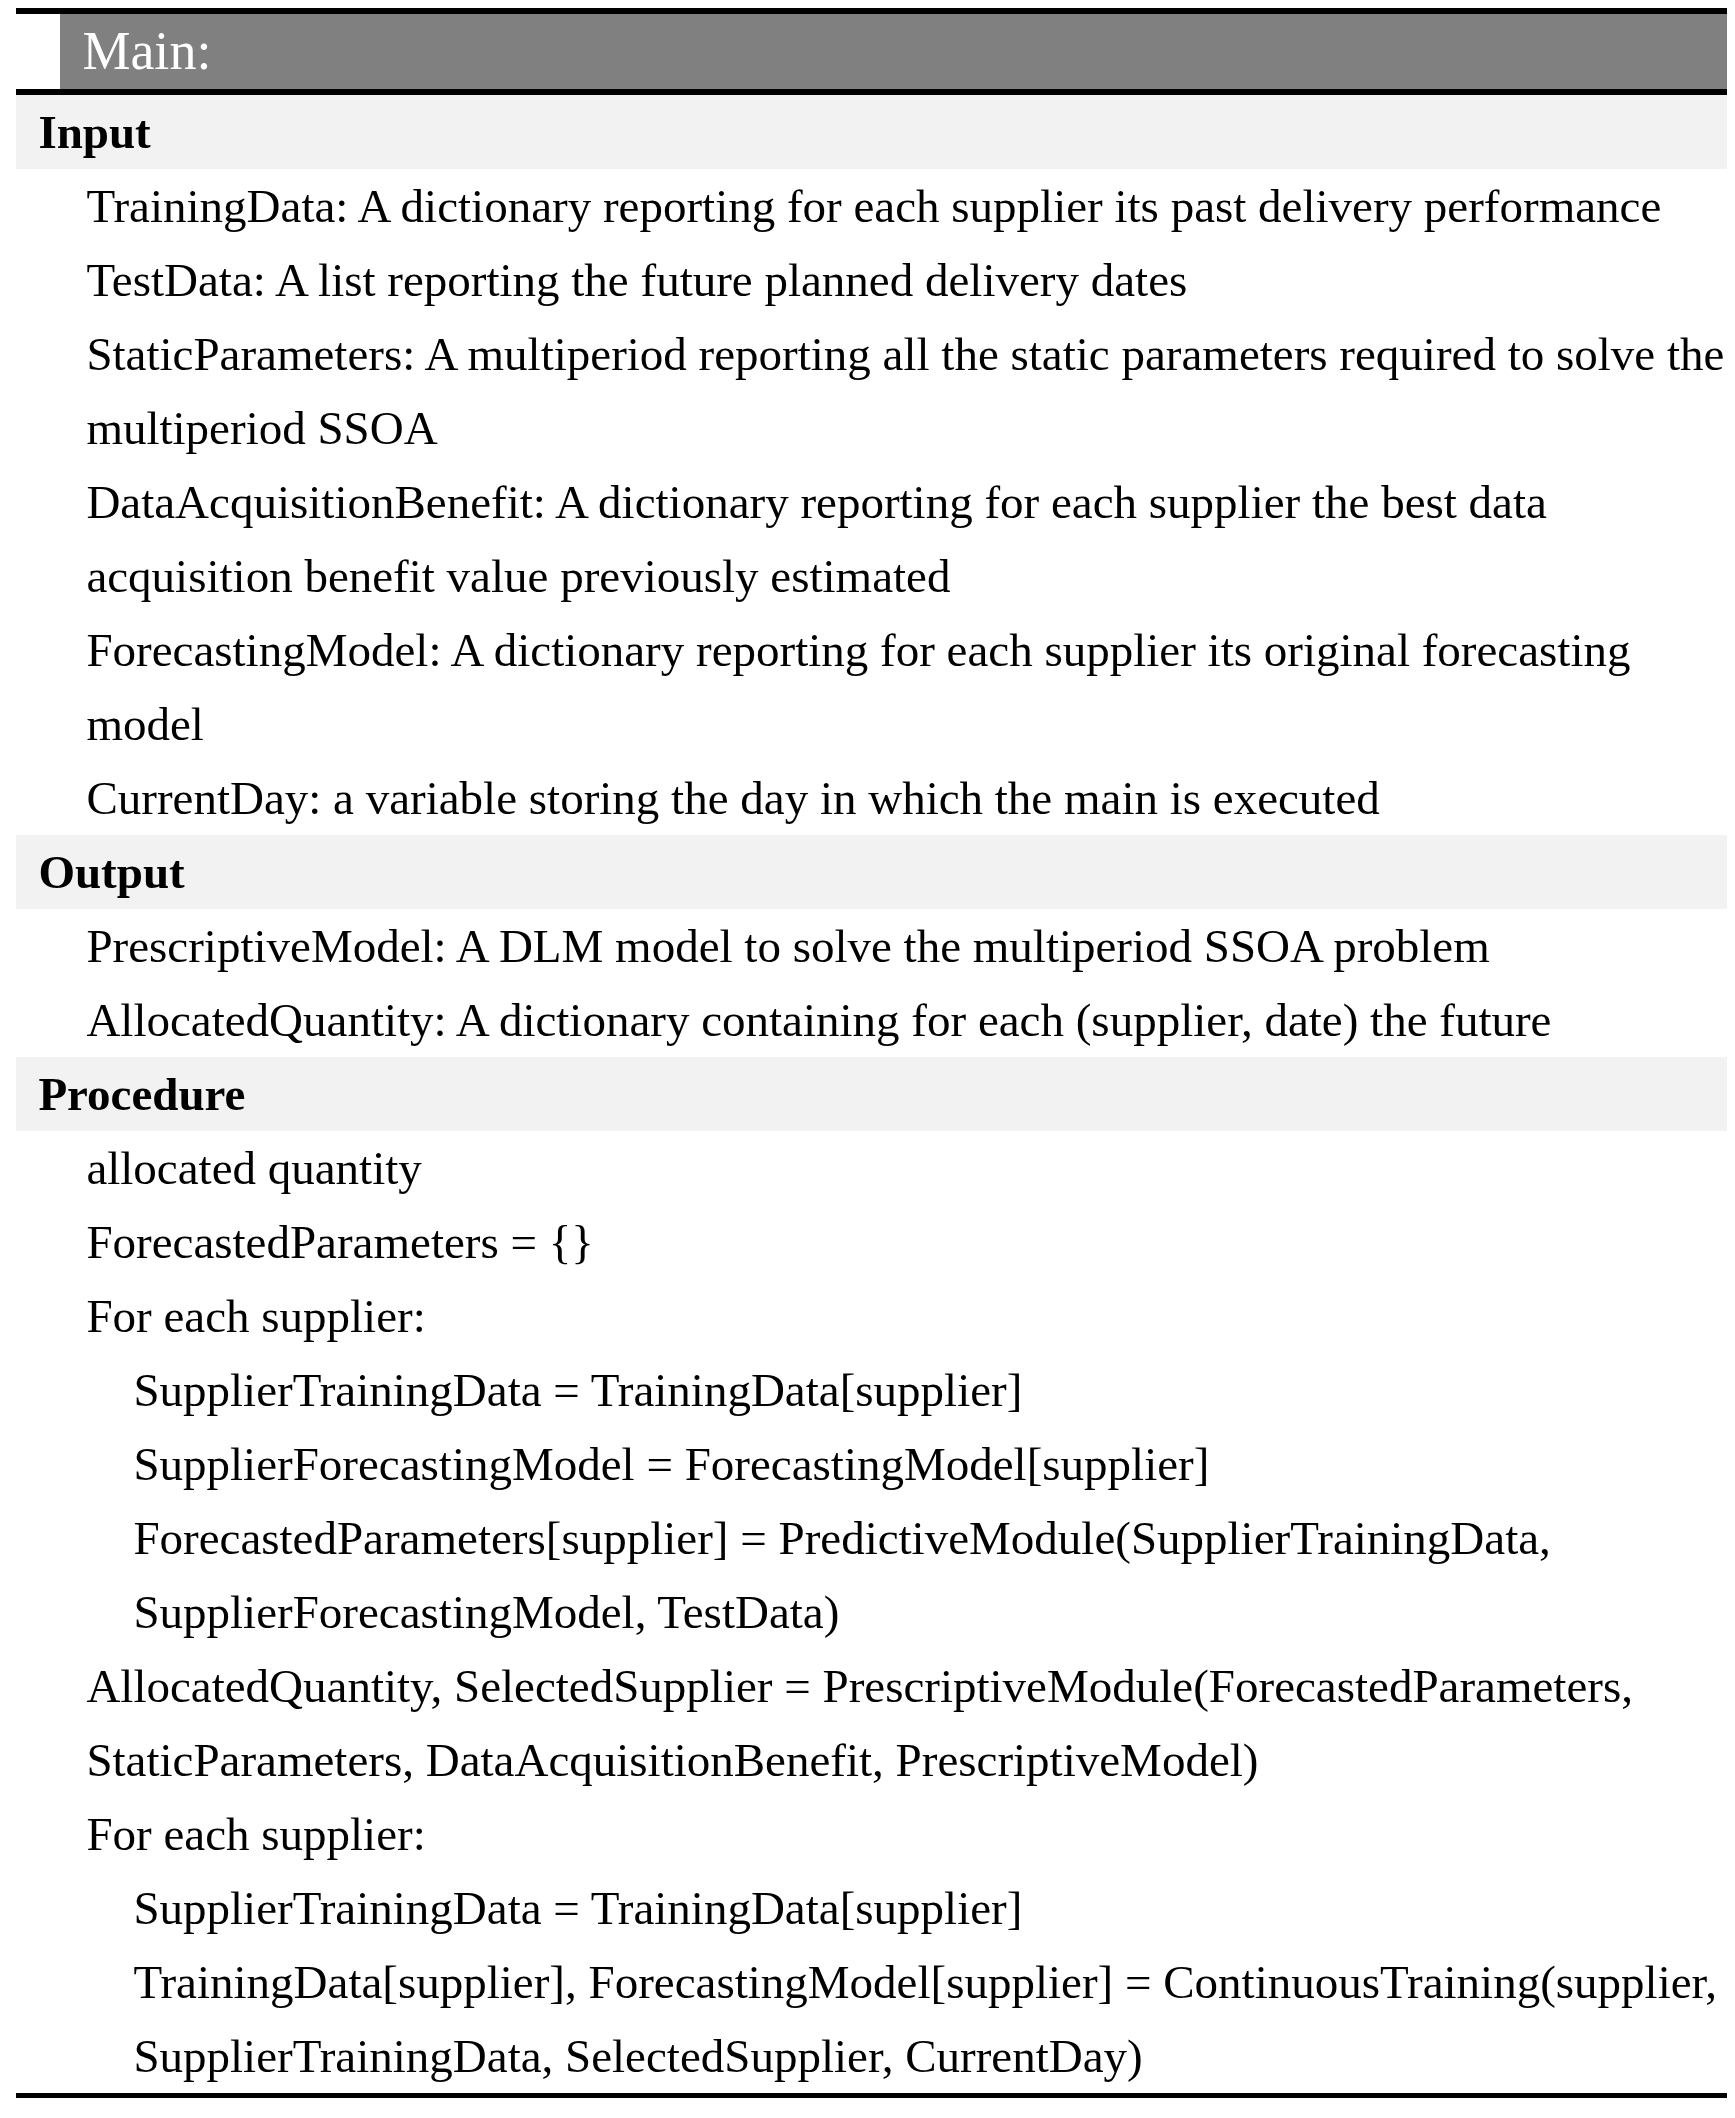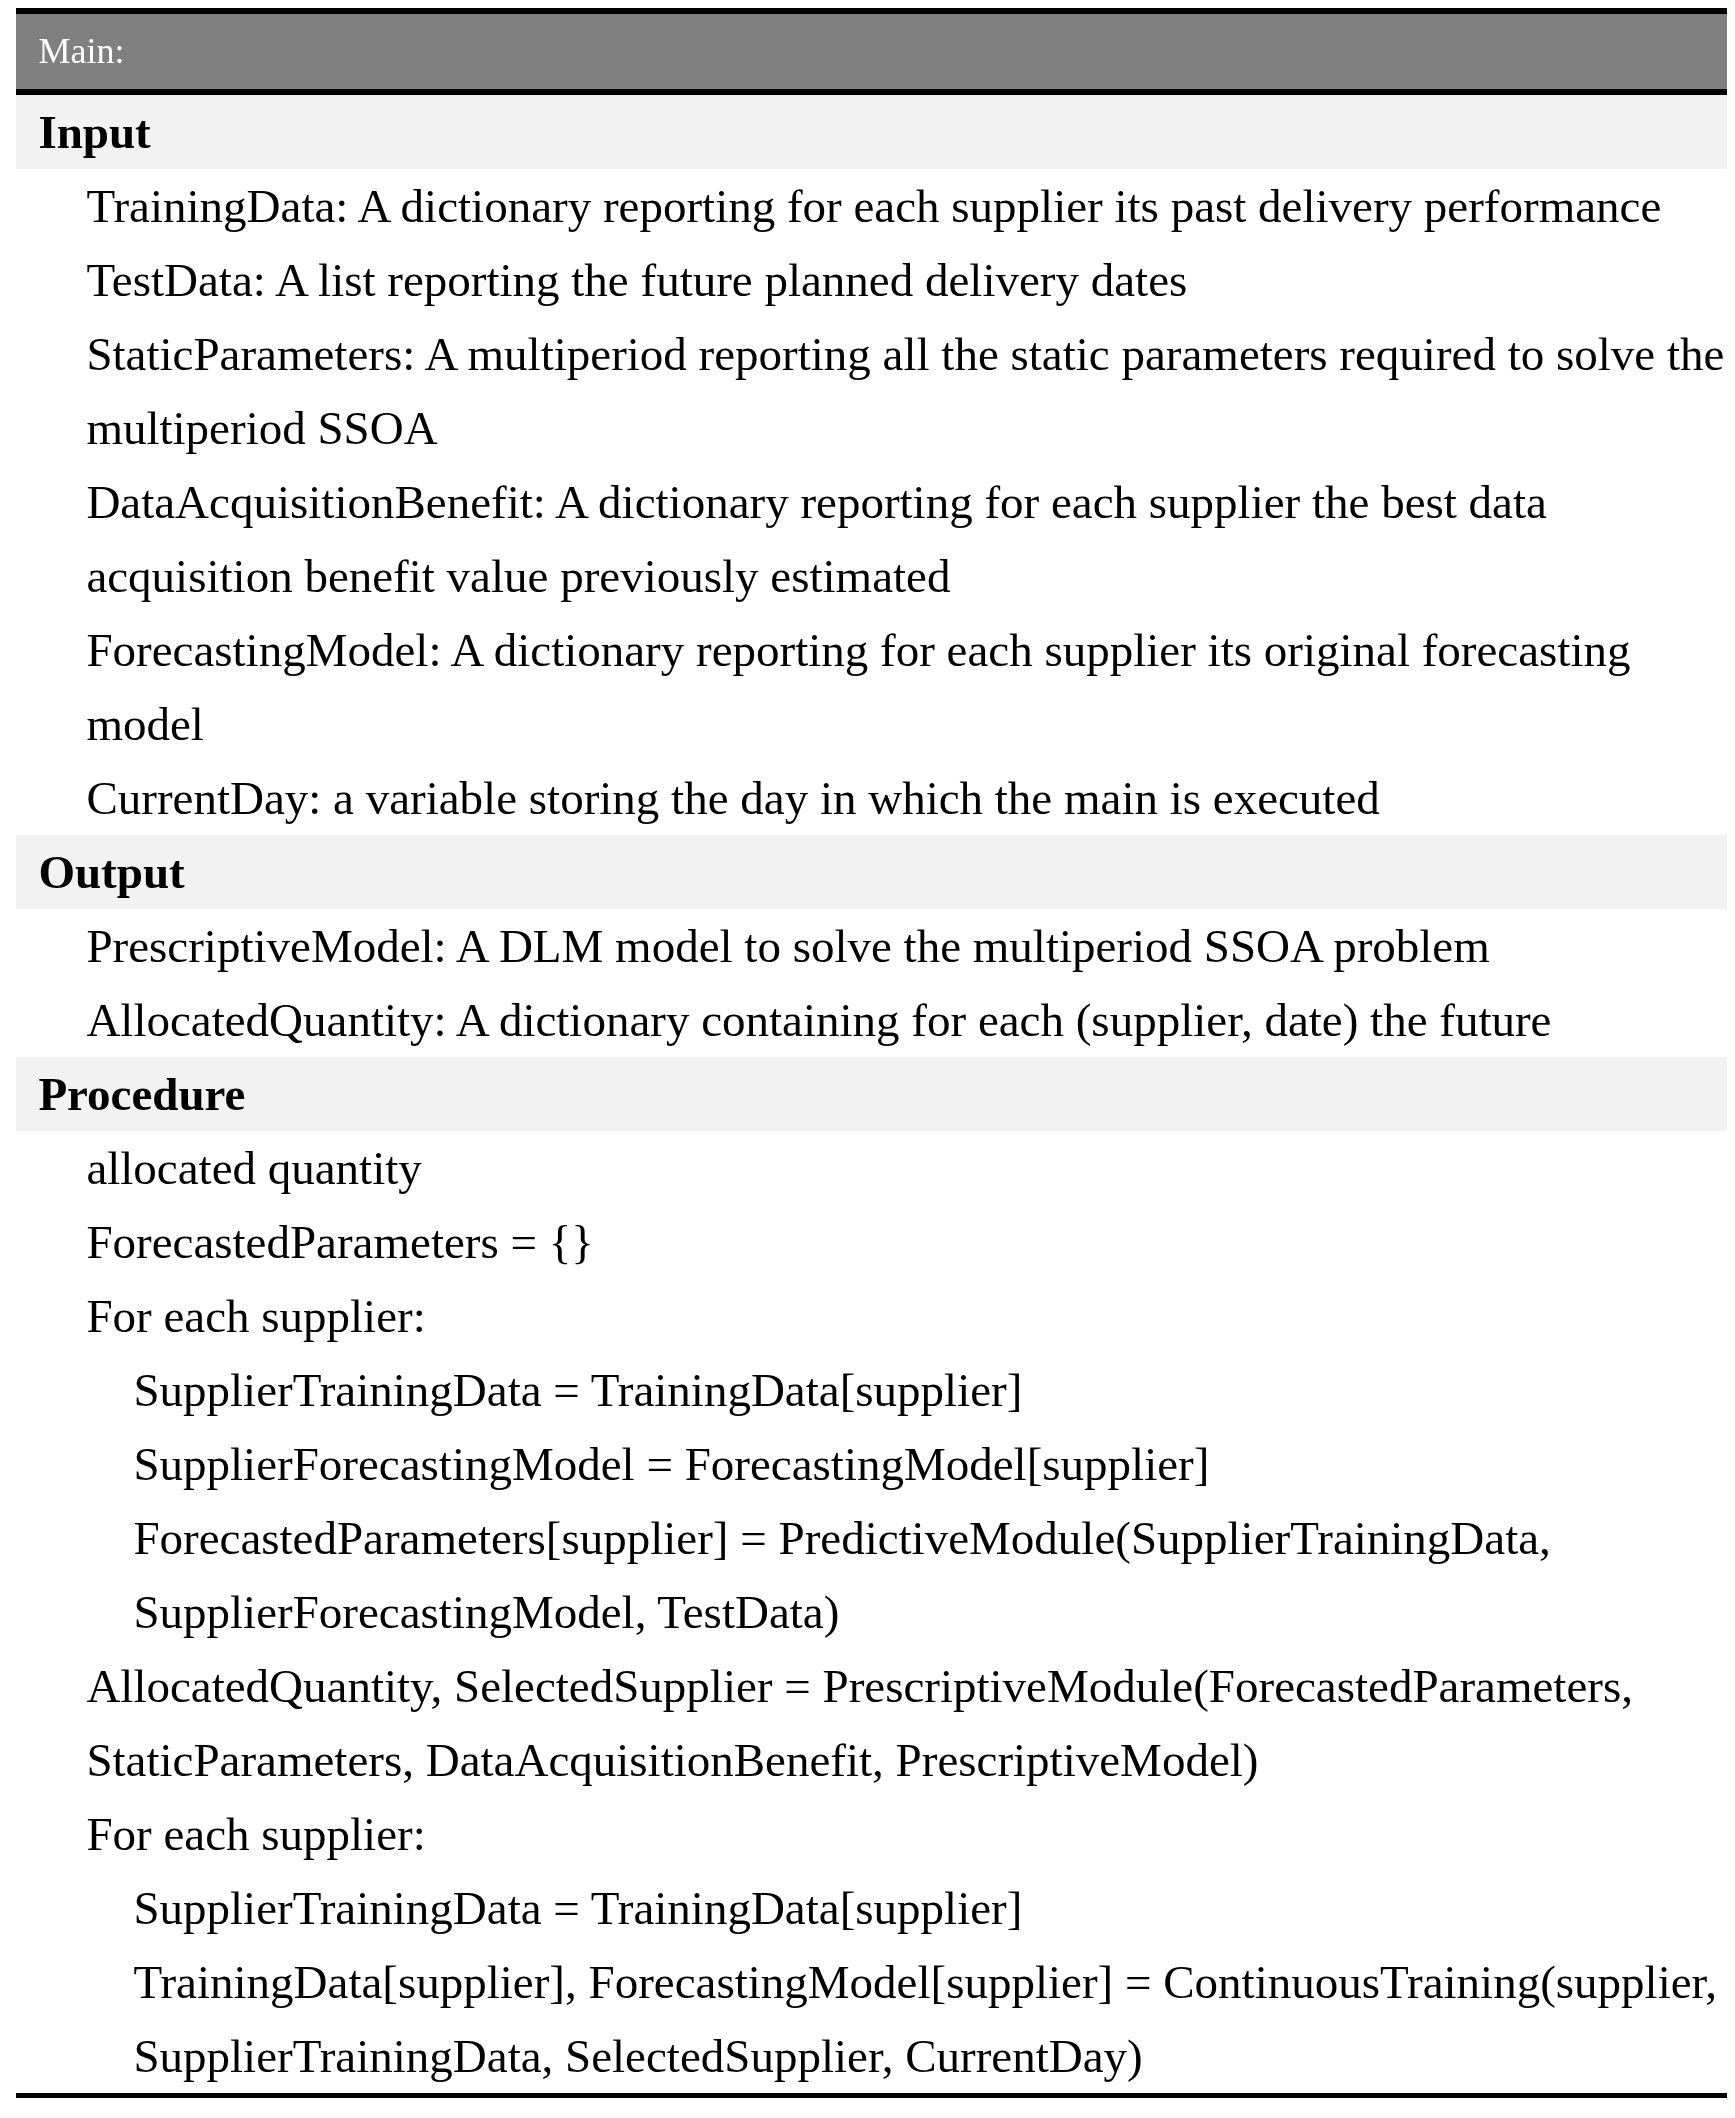--- a/index.html
+++ b/index.html
@@ -1,21 +1,21 @@
 <!DOCTYPE html>
 <html style="font-size:8.5px"><head>
 <meta charset="utf-8">
 <style>
   html, body { margin:0; padding:0; background:#ffffff; }
   body { width:1736px; height:2119px; position:relative; overflow:hidden;
          font-family:"Liberation Serif", "DejaVu Serif", serif; color:#000; }
   .table { position:absolute; left:16.4px; top:8px; width:1711px; }
   .rule { height:5.8px; background:#000; }
   .title-band { height:75px; background:#808080; color:#fff; display:flex; align-items:center;
-                padding-left:22px; font-size:36px; box-sizing:border-box; }
+                padding-left:22px; font-size:54px; box-sizing:border-box;margin-left:44px; }
   .row { height:74px; display:flex; align-items:center; box-sizing:border-box;
          font-size:47px; white-space:nowrap; }
   .band { background:#f2f2f2; font-weight:bold; padding-left:22px; }
   .l1 { padding-left:70px; }
   .l2 { padding-left:117px; }
   .b { font-weight:normal; }
   .sp { white-space:pre; }
 </style>
 </head>
 <body>

